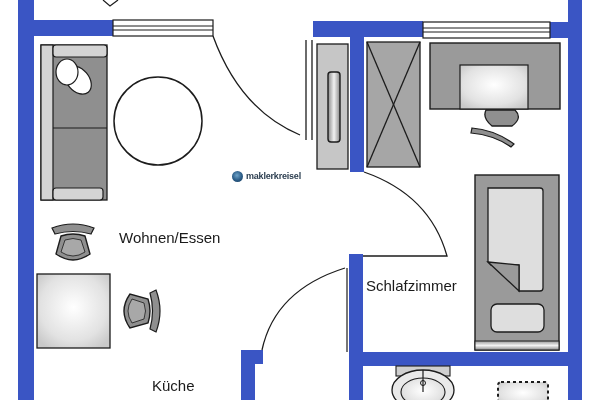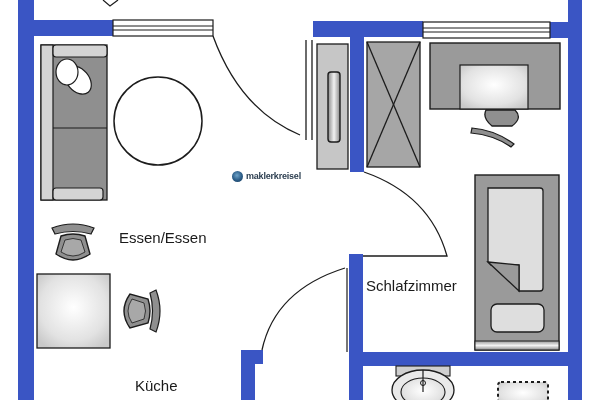--- a/index.html
+++ b/index.html
@@ -129,20 +129,20 @@
   <g>
     <rect x="396" y="366" width="54" height="10" fill="#cfcfcf" stroke="#1c1c1c" stroke-width="1.1"></rect>
     <ellipse cx="423" cy="390" rx="31" ry="20" fill="#e9e9e9" stroke="#1c1c1c" stroke-width="1.3"></ellipse>
     <ellipse cx="423" cy="392" rx="22" ry="14" fill="url(#glow)" stroke="#1c1c1c" stroke-width="1.1"></ellipse>
     <line x1="423" y1="370" x2="423" y2="392" stroke="#1c1c1c" stroke-width="1.2"></line>
     <circle cx="423" cy="383" r="2.5" fill="none" stroke="#1c1c1c" stroke-width="1"></circle>
   </g>
   <rect x="498" y="382" width="50" height="24" rx="3" fill="url(#glow)" stroke="#1c1c1c" stroke-width="2" stroke-dasharray="3 3"></rect>
 </svg>
 
-<div class="room-label" style="left:119px; top:229px;">Essen/Essen</div>
+<div class="room-label" style="left:119px; top:229px;">Wohnen/Essen</div>
 <div class="room-label" style="left:366px; top:277px;">Schlafzimmer</div>
-<div class="room-label" style="left:135px; top:377px;">Küche</div>
+<div class="room-label" style="left:152px; top:377px;">Küche</div>
 
 <div class="logo">
   <span class="logo-dot"></span>
   <span class="logo-text">maklerkreisel</span>
 </div>
 
 </body></html>

